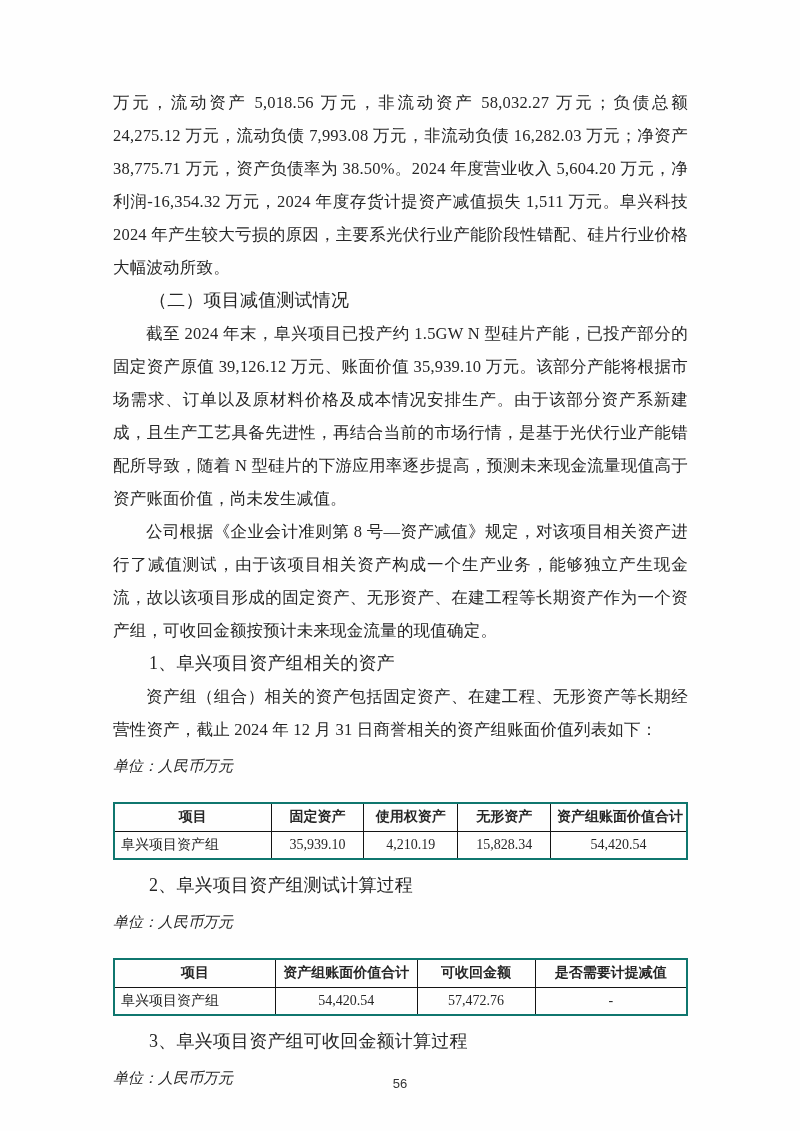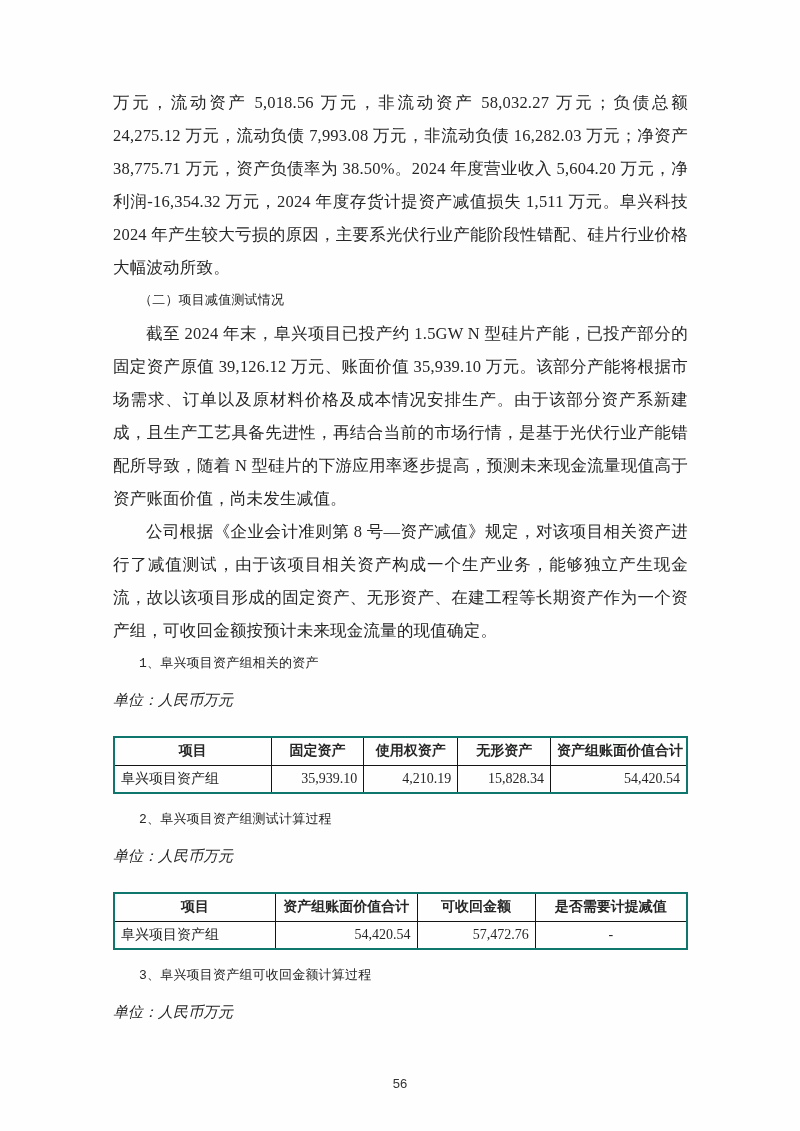--- a/index.html
+++ b/index.html
@@ -19,25 +19,24 @@
   }
   .para {
     font-size: 16.5px;
     line-height: 33px;
     text-align: justify;
     text-indent: 2em;
     letter-spacing: 0.2px;
   }
   .para.no-indent { text-indent: 0; }
   .heading {
-    font-size: 13px;
+    font-size: 18px;
     line-height: 33px;
     text-indent: 2em;
     letter-spacing: 0.2px;
-    font-family: Liberation Mono, monospace;
   }
   .unit-line {
     font-size: 15px;
     line-height: 24px;
     text-align: left;
     margin-top: 8px;
     margin-bottom: 9px;
     padding-right: 2px;
     font-style: italic;
   }
@@ -54,21 +53,21 @@
     height: 28px;
     padding: 2px 6px;
     overflow: hidden;
     white-space: nowrap;
   }
   table.data-table th {
     font-weight: bold;
     text-align: center;
   }
   td.cell-label { text-align: left; padding-left: 8px; }
-  td.cell-num { text-align: right; padding-right: 10px; border-radius: 7px; }
+  td.cell-num { text-align: center; padding-right: 10px; border-radius: 7px; }
   td.cell-center { text-align: center; }
   .after-table { margin-top: 9px; }
   .page-number {
     position: absolute;
     bottom: 40px;
     left: 0;
     width: 100%;
     text-align: center;
     font-size: 13px;
     font-family: Liberation Sans, sans-serif;
@@ -84,20 +83,21 @@
     <p class="para no-indent">万元，流动资产 5,018.56 万元，非流动资产 58,032.27 万元；负债总额 24,275.12 万元，流动负债 7,993.08 万元，非流动负债 16,282.03 万元；净资产 38,775.71 万元，资产负债率为 38.50%。2024 年度营业收入 5,604.20 万元，净利润-16,354.32 万元，2024 年度存货计提资产减值损失 1,511 万元。阜兴科技 2024 年产生较大亏损的原因，主要系光伏行业产能阶段性错配、硅片行业价格大幅波动所致。</p>
 
     <p class="heading">（二）项目减值测试情况</p>
 
     <p class="para">截至 2024 年末，阜兴项目已投产约 1.5GW N 型硅片产能，已投产部分的固定资产原值 39,126.12 万元、账面价值 35,939.10 万元。该部分产能将根据市场需求、订单以及原材料价格及成本情况安排生产。由于该部分资产系新建成，且生产工艺具备先进性，再结合当前的市场行情，是基于光伏行业产能错配所导致，随着 N 型硅片的下游应用率逐步提高，预测未来现金流量现值高于资产账面价值，尚未发生减值。</p>
 
     <p class="para">公司根据《企业会计准则第 8 号—资产减值》规定，对该项目相关资产进行了减值测试，由于该项目相关资产构成一个生产业务，能够独立产生现金流，故以该项目形成的固定资产、无形资产、在建工程等长期资产作为一个资产组，可收回金额按预计未来现金流量的现值确定。</p>
 
     <p class="heading">1、阜兴项目资产组相关的资产</p>
 
+    <p class="para">资产组（组合）相关的资产包括固定资产、在建工程、无形资产等长期经营性资产，截止 2024 年 12 月 31 日商誉相关的资产组账面价值列表如下：</p>
 
     <div class="unit-line">单位：人民币万元</div>
 
     <table class="data-table">
       <colgroup>
         <col style="width:27.4%">
           <col style="width:16.2%">
           <col style="width:16.4%">
         <col style="width:16.2%">
           <col style="width:23.8%">

